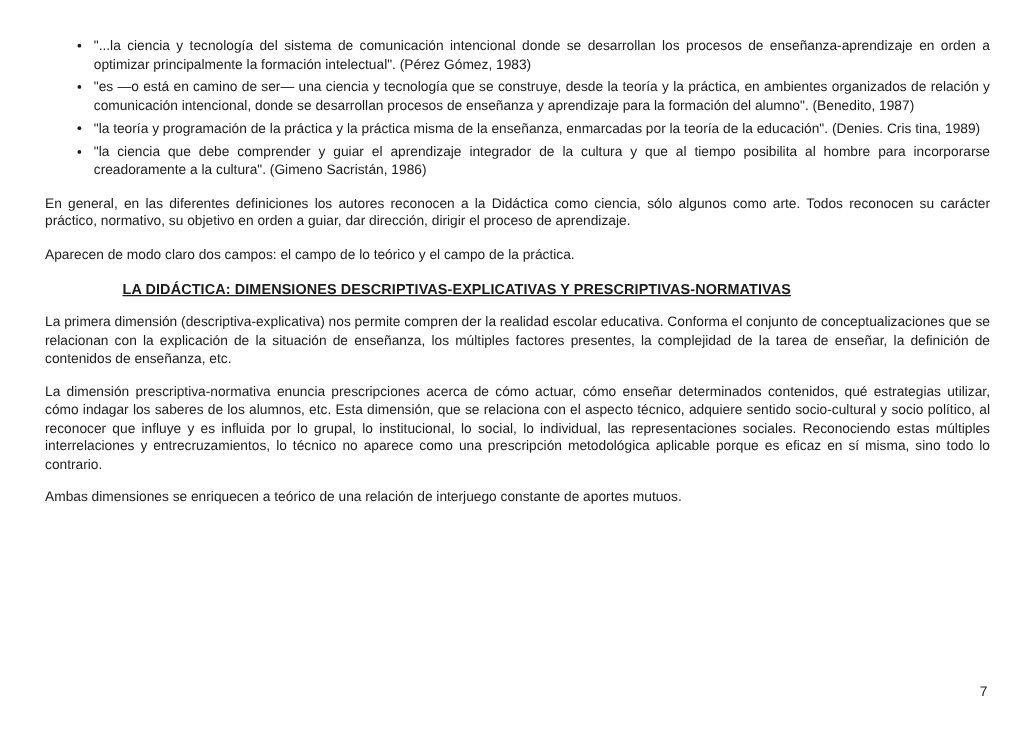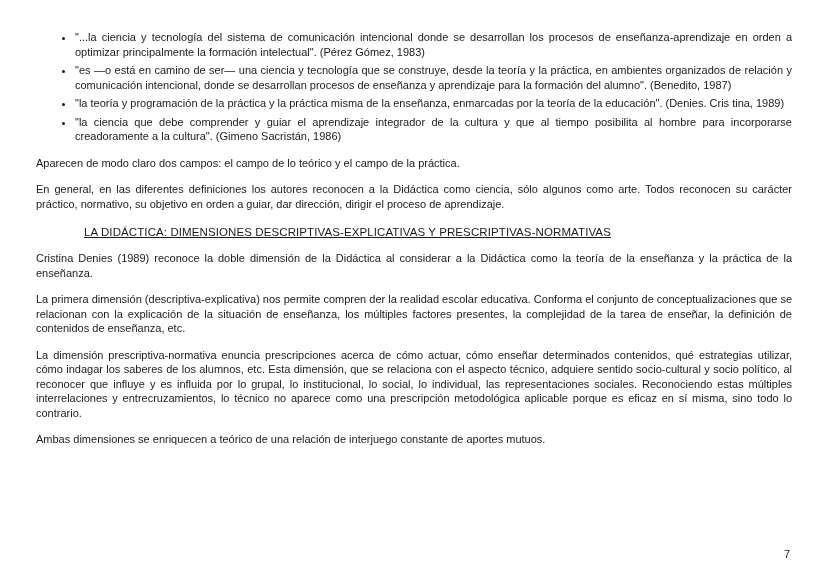--- a/index.html
+++ b/index.html
@@ -34,23 +34,23 @@
     line-height: 1.32;
   }
   .para {
     margin: 0 0 12px 0;
     text-align: justify;
     font-size: 11px;
     line-height: 1.32;
   }
   .heading {
     font-size: 11.5px;
-    font-weight: normal;
+    font-weight: bold;
     text-decoration: underline;
-    margin: 15px 0 13px 0;
+    margin: 15px 0 13px 14px;
     letter-spacing: 0.1px;
     padding-left: 48px;
   }
   .page-number {
     position: absolute;
     right: 38px;
     bottom: 26px;
     font-size: 11px;
     color: #1b1b1b;
   }
@@ -68,27 +68,26 @@
       <span>"es —o está en camino de ser— una ciencia y tecnología que se construye, desde la teoría y la práctica, en ambientes organizados de relación y comunicación intencional, donde se desarrollan procesos de enseñanza y aprendizaje para la formación del alumno". (Benedito, 1987)</span>
     </li>
     <li>
       <span>"la teoría y programación de la práctica y la práctica misma de la enseñanza, enmarcadas por la teoría de la educación". (Denies. Cris tina, 1989)</span>
     </li>
     <li>
       <span>"la ciencia que debe comprender y guiar el aprendizaje integrador de la cultura y que al tiempo posibilita al hombre para incorporarse creadoramente a la cultura". (Gimeno Sacristán, 1986)</span>
     </li>
   </ul>
 
+  <p class="para">En general, en las diferentes definiciones los autores reconocen a la Didáctica como ciencia, sólo algunos como arte. Todos reconocen su carácter práctico, normativo, su objetivo en orden a guiar, dar dirección, dirigir el proceso de aprendizaje.</p>
+
   <p class="para">Aparecen de modo claro dos campos: el campo de lo teórico y el campo de la práctica.</p>
-
-  <p class="para">En general, en las diferentes definiciones los autores reconocen a la Didáctica como ciencia, sólo algunos como arte. Todos reconocen su carácter práctico, normativo, su objetivo en orden a guiar, dar dirección, dirigir el proceso de aprendizaje.</p>
 
   <h2 class="heading">LA DIDÁCTICA: DIMENSIONES DESCRIPTIVAS-EXPLICATIVAS Y PRESCRIPTIVAS-NORMATIVAS</h2>
 
-  <p class="para">Cristina Denies (1989) reconoce la doble dimensión de la Didáctica al considerar a la Didáctica como la teoría de la enseñanza y la práctica de la enseñanza.</p>
 
   <p class="para">La primera dimensión (descriptiva-explicativa) nos permite compren der la realidad escolar educativa. Conforma el conjunto de conceptualizaciones que se relacionan con la explicación de la situación de enseñanza, los múltiples factores presentes, la complejidad de la tarea de enseñar, la definición de contenidos de enseñanza, etc.</p>
 
   <p class="para">La dimensión prescriptiva-normativa enuncia prescripciones acerca de cómo actuar, cómo enseñar determinados contenidos, qué estrategias utilizar, cómo indagar los saberes de los alumnos, etc. Esta dimensión, que se relaciona con el aspecto técnico, adquiere sentido socio-cultural y socio político, al reconocer que influye y es influida por lo grupal, lo institucional, lo social, lo individual, las representaciones sociales. Reconociendo estas múltiples interrelaciones y entrecruzamientos, lo técnico no aparece como una prescripción metodológica aplicable porque es eficaz en sí misma, sino todo lo contrario.</p>
 
   <p class="para">Ambas dimensiones se enriquecen a teórico de una relación de interjuego constante de aportes mutuos.</p>
 
   <div class="page-number">7</div>
 
 </div>

